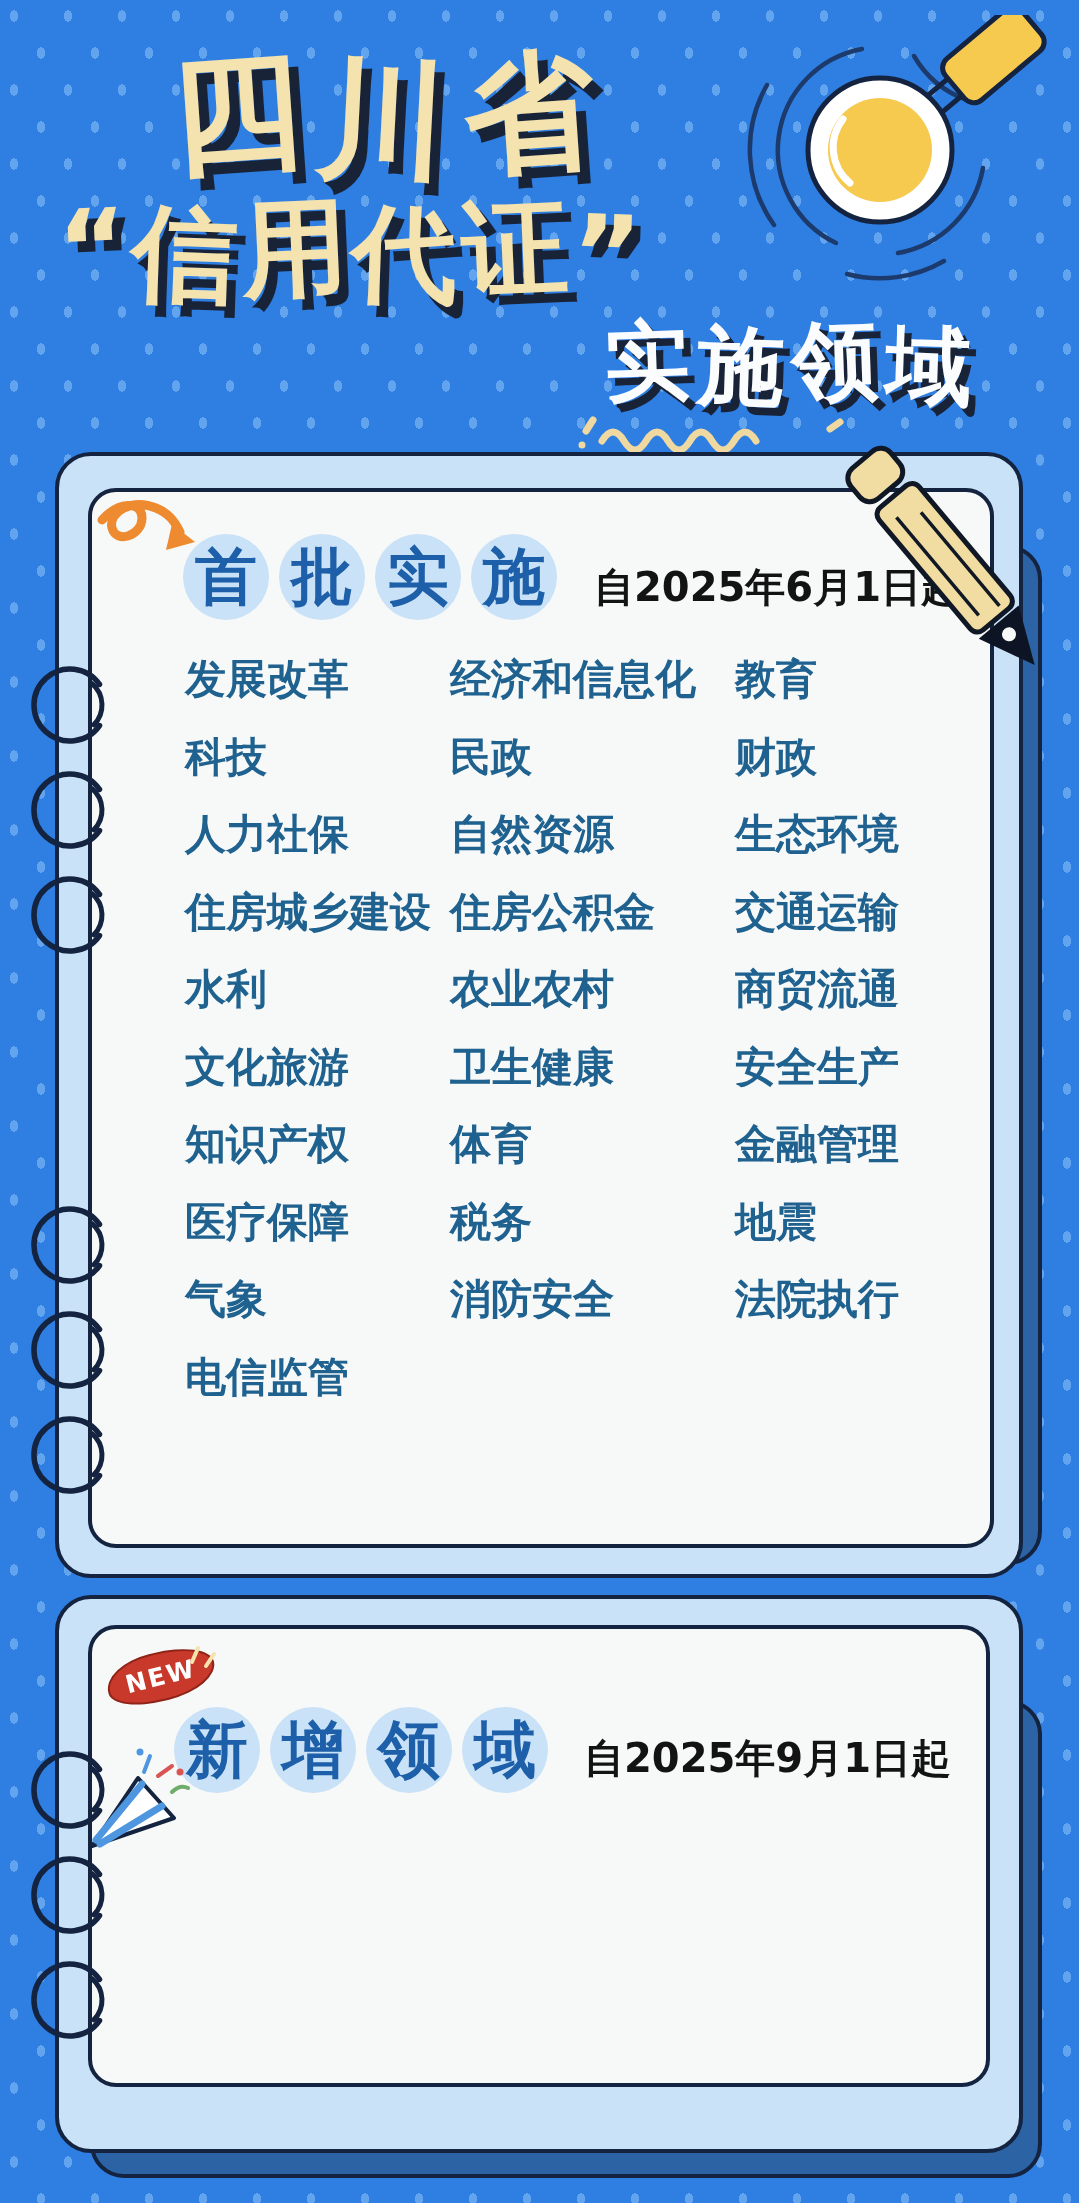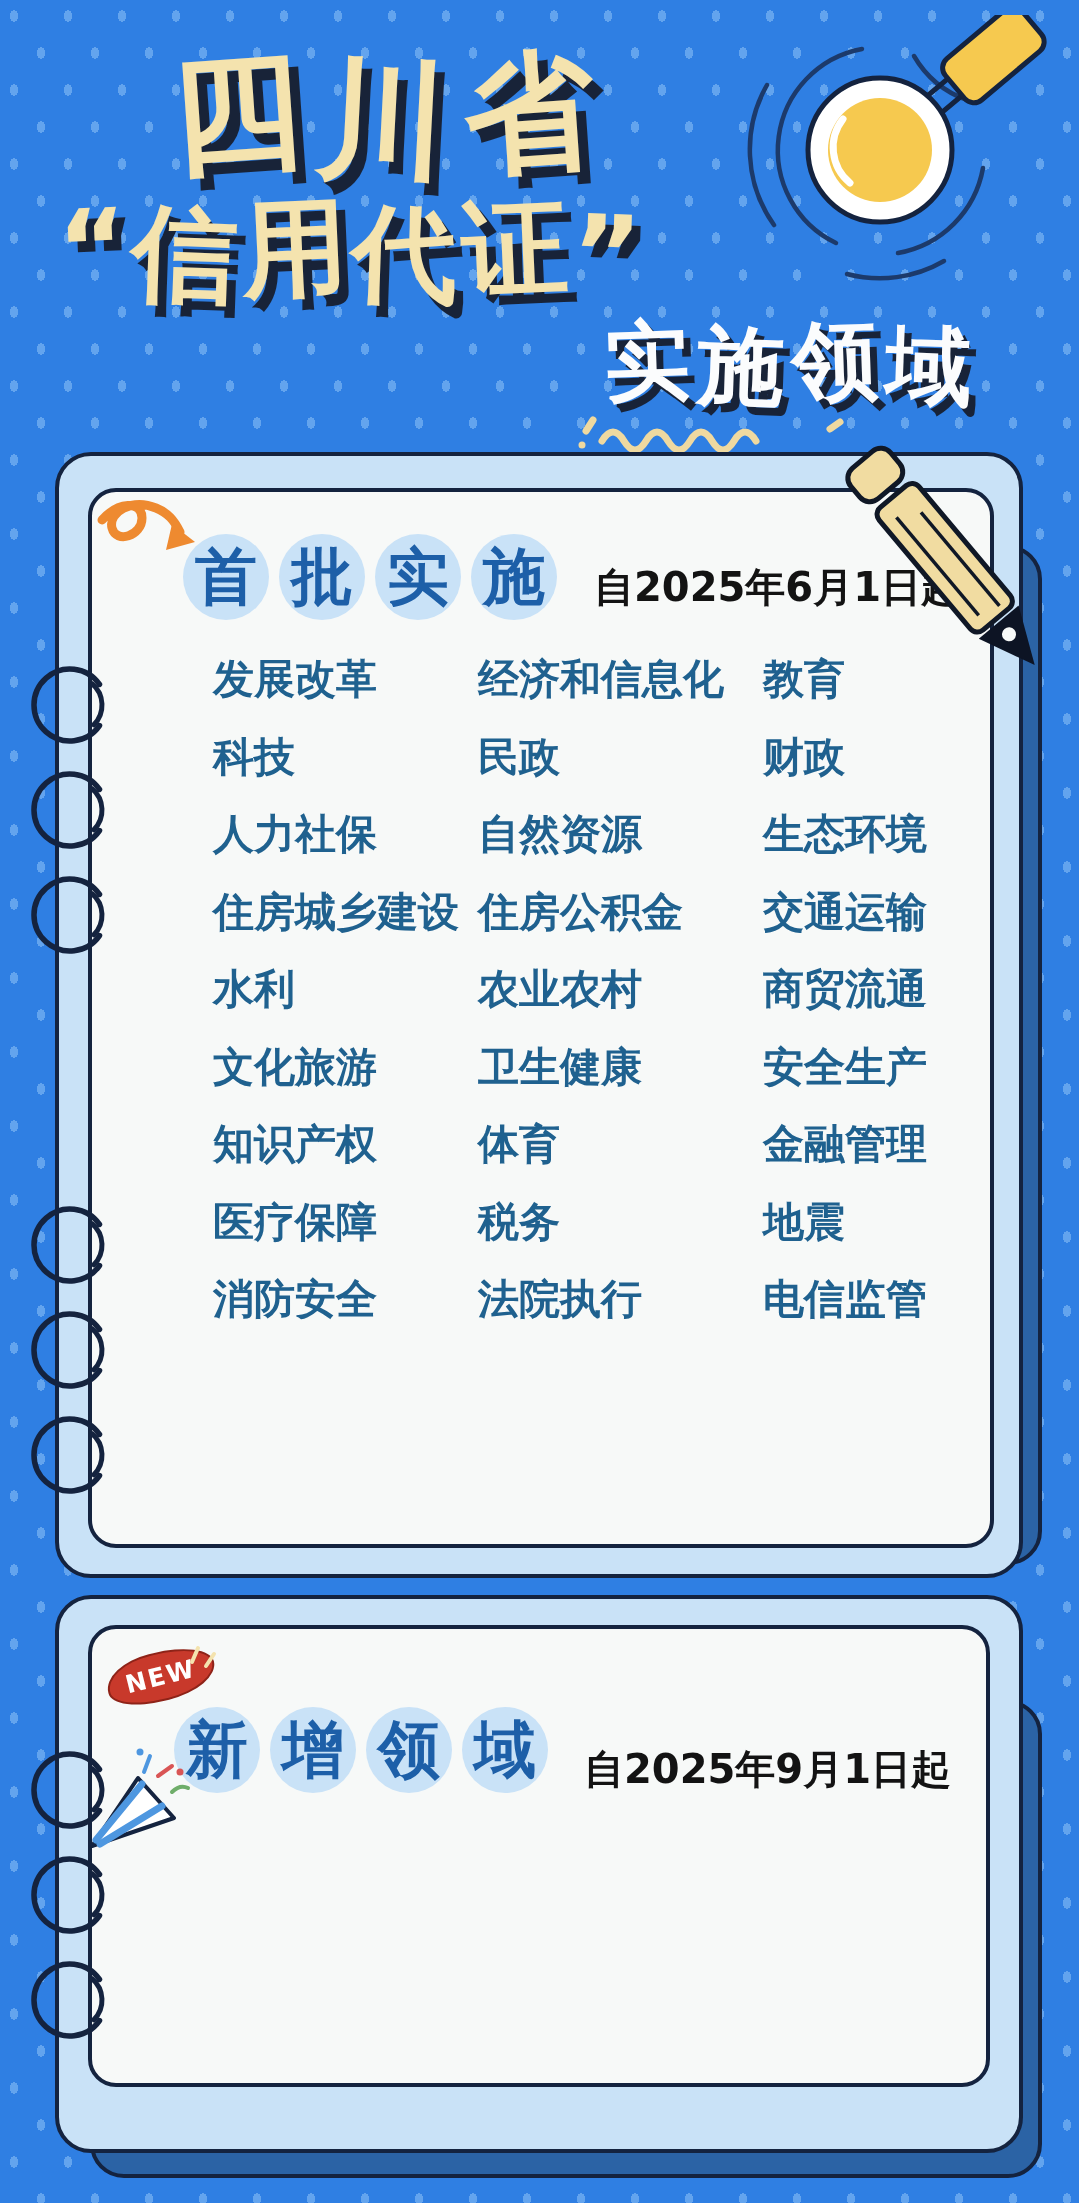--- a/index.html
+++ b/index.html
@@ -35,23 +35,23 @@
   
   .ring{position:absolute;left:30px;width:82px;height:84px;z-index:6;}
   
   .hdr{position:absolute;display:flex;gap:10px;z-index:5;}
   .hdr1{left:183px;top:534px;}
   .hdr2{left:174px;top:1707px;}
   .hdr .cc{width:86px;height:86px;border-radius:50%;background:#C9E2F7;color:#1D5FA8;
     font-size:62px;font-weight:800;display:flex;align-items:center;justify-content:center;}
   .date{position:absolute;font-size:40px;font-weight:700;color:#131313;z-index:5;white-space:nowrap;}
   .date1{left:594px;top:560px;}
-  .date2{left:584px;top:1731px;margin-top:11px;}
-  
-  .grid{position:absolute;display:grid;grid-template-columns:265px 285px 260px;z-index:5;margin-left:28px;}
+  .date2{left:584px;top:1731px;}
+  
+  .grid{position:absolute;display:grid;grid-template-columns:265px 285px 260px;z-index:5;}
   .grid1{left:185px;top:641px;grid-auto-rows:77.5px;}
   .grid2{left:185px;top:1816px;grid-auto-rows:86px;}
   .cell{display:flex;align-items:center;font-size:41px;font-weight:700;color:#1F618F;white-space:nowrap;}
   
   .abs{position:absolute;}
   .badge-new{
     position:absolute;left:106px;top:1652px;z-index:6;background:#C8392B;color:#FFFFFF;
     font-size:25px;font-weight:800;letter-spacing:2px;padding:8px 17px;
     border-radius:46% 54% 50% 50% / 58% 48% 56% 44%;
     transform:rotate(-14deg);border:2px solid #8E2318;
@@ -181,20 +181,21 @@
       <div class="cell">商贸流通</div>
       <div class="cell">文化旅游</div>
       <div class="cell">卫生健康</div>
       <div class="cell">安全生产</div>
       <div class="cell">知识产权</div>
       <div class="cell">体育</div>
       <div class="cell">金融管理</div>
       <div class="cell">医疗保障</div>
       <div class="cell">税务</div>
       <div class="cell">地震</div>
+      <div class="cell">气象</div>
       <div class="cell">消防安全</div>
       <div class="cell">法院执行</div>
       <div class="cell">电信监管</div>
     </div>
 
   <div class="card shadow2"></div>
   <div class="card outer2"></div>
   <div class="card inner2"></div>
 
   <svg class="ring" style="top:1748px" viewBox="0 0 82 84">

